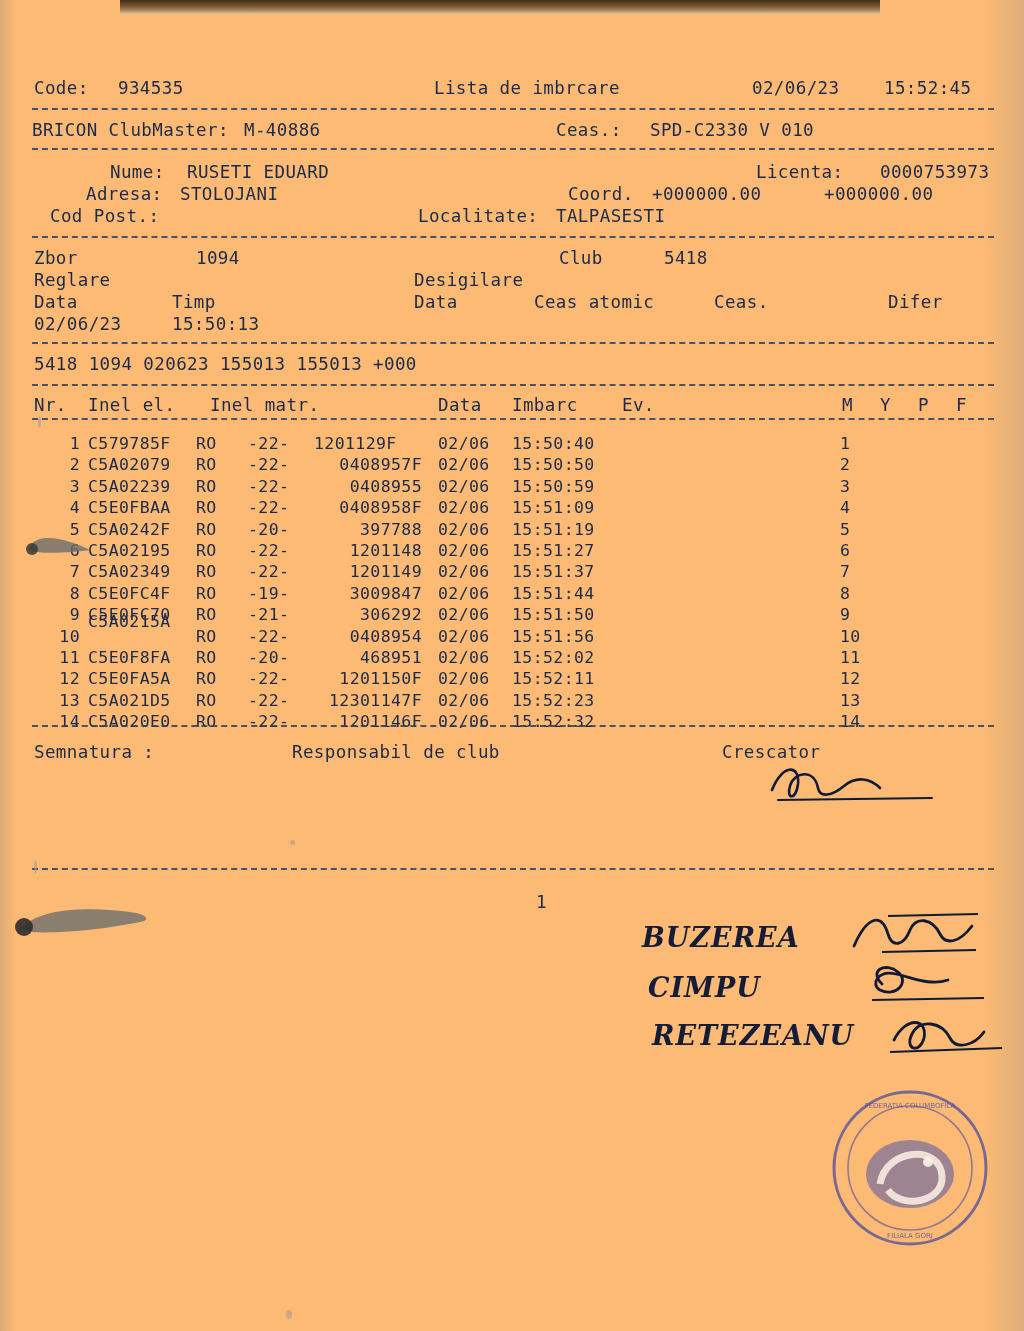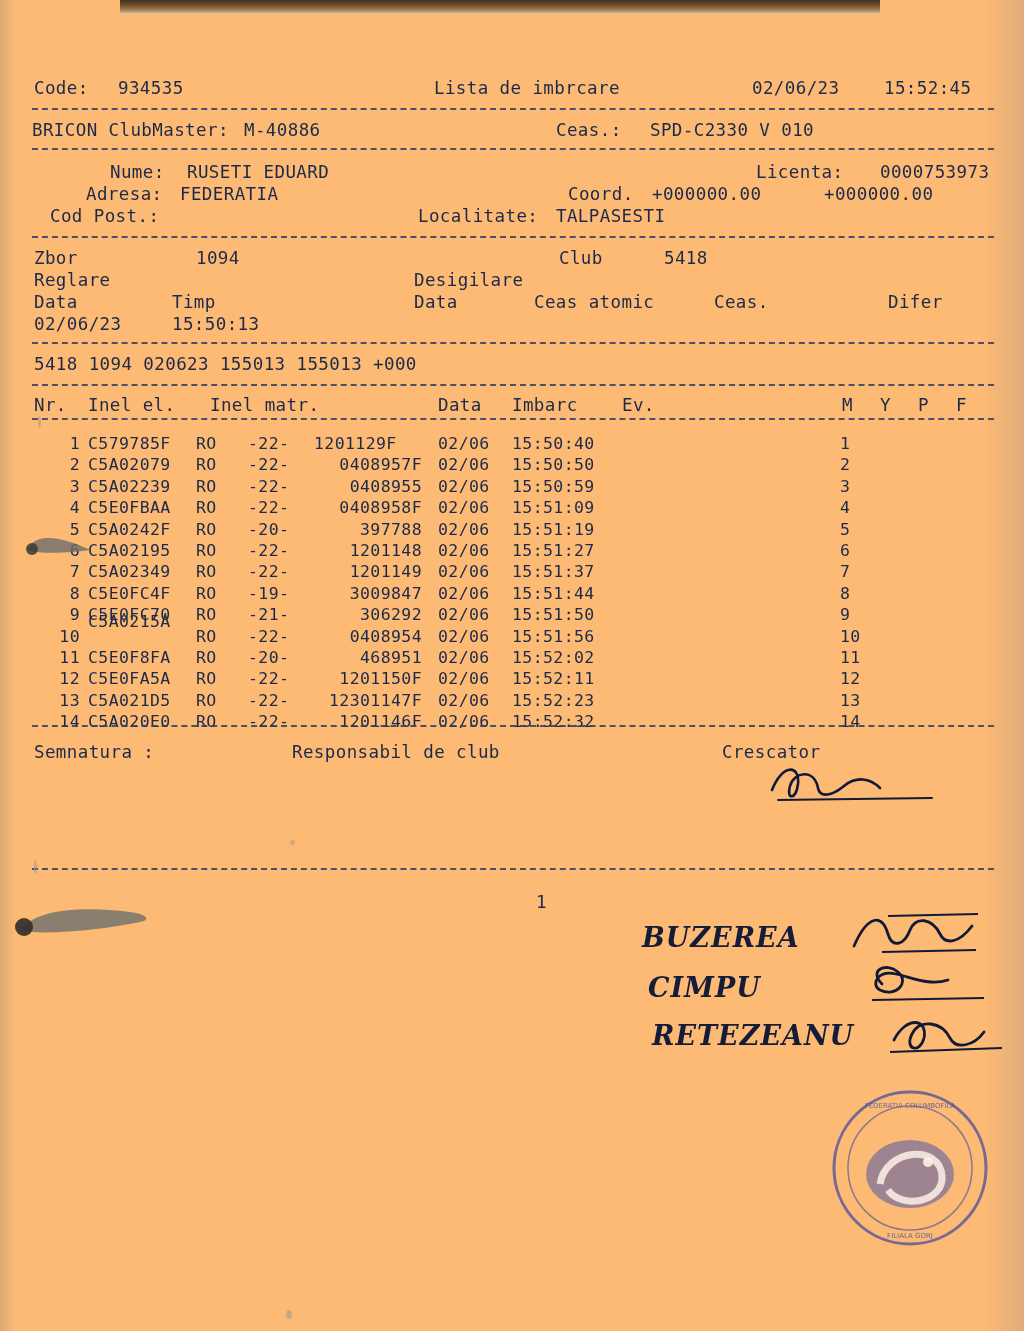--- a/index.html
+++ b/index.html
@@ -104,21 +104,21 @@
     <div class="txt" style="left:650px; top:100px;">SPD-C2330 V 010</div>
 
     <div class="dash" style="left:32px; top:128px; width:962px;"></div>
 
     <div class="txt" style="left:110px; top:142px;">Nume:</div>
     <div class="txt" style="left:187px; top:142px;">RUSETI EDUARD</div>
     <div class="txt" style="left:756px; top:142px;">Licenta:</div>
     <div class="txt" style="left:880px; top:142px;">0000753973</div>
 
     <div class="txt" style="left:86px; top:164px;">Adresa:</div>
-    <div class="txt" style="left:180px; top:164px;">FEDERATIA</div>
+    <div class="txt" style="left:180px; top:164px;">STOLOJANI</div>
     <div class="txt" style="left:568px; top:164px;">Coord.</div>
     <div class="txt" style="left:652px; top:164px;">+000000.00</div>
     <div class="txt" style="left:824px; top:164px;">+000000.00</div>
 
     <div class="txt" style="left:50px; top:186px;">Cod Post.:</div>
     <div class="txt" style="left:418px; top:186px;">Localitate:</div>
     <div class="txt" style="left:556px; top:186px;">TALPASESTI</div>
 
     <div class="dash" style="left:32px; top:216px; width:962px;"></div>
 

